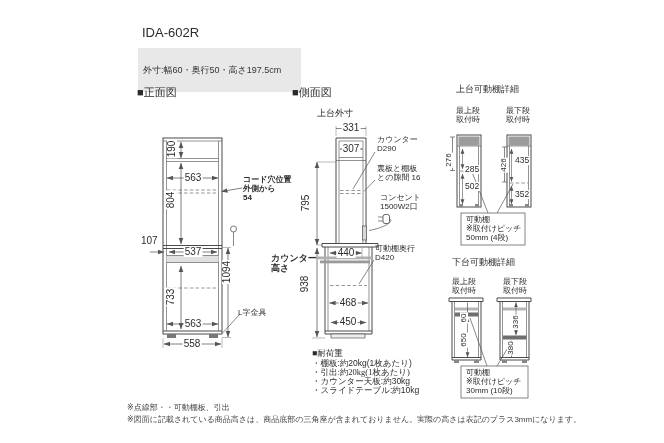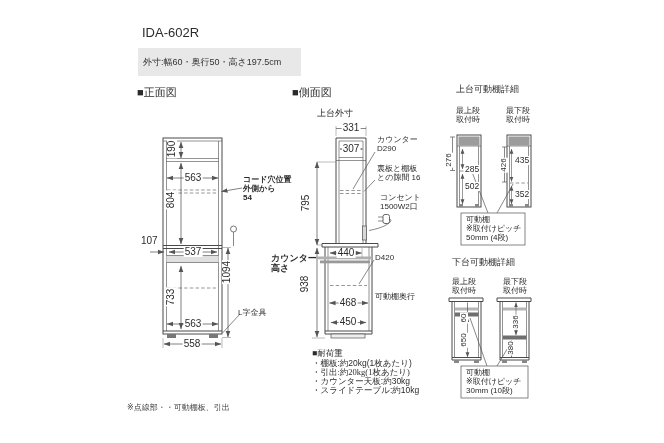--- a/index.html
+++ b/index.html
@@ -12,21 +12,21 @@
   .bg{background:#fff;padding:0 1px;}
   .f13{font-size:13px;}
   .f11{font-size:11px;}
   .f10{font-size:10px;}
   .f9{font-size:9px;}
   .f85{font-size:8.5px;}
   .f8{font-size:8px;}
   .b{font-weight:bold;}
   .w6{font-weight:400;}
   .sizebox{position:absolute;background:#e8e8e8;font-size:9px;line-height:20px;
-           height:20px;width:153px;padding:4px 5px;color:#333;}
+           height:20px;width:153px;padding:12px 5px;color:#333;}
   
   .sline{stroke:#4a4a4a;stroke-width:1;fill:none;}
   .sthin{stroke:#4a4a4a;stroke-width:0.6;fill:none;}
   .dash{stroke:#8a8a8a;stroke-width:0.9;stroke-dasharray:3.5 2.2;fill:none;}
   .dim{stroke:#555;stroke-width:0.75;marker-start:url(#ar);marker-end:url(#ar);}
   .dims{stroke:#555;stroke-width:0.6;marker-start:url(#ar);marker-end:url(#ar);}
   .dime{stroke:#555;stroke-width:0.75;marker-end:url(#ar);}
   .dimt{stroke:#555;stroke-width:0.7;}
   .ext{stroke:#777;stroke-width:0.5;}
   .leader{stroke:#555;stroke-width:0.7;fill:none;}
@@ -194,21 +194,21 @@
   <div class="lbl f8" style="left:377px;top:136px;">カウンター</div>
   <div class="lbl f8" style="left:377px;top:145px;">D290</div>
   <div class="lbl f8" style="left:377px;top:165px;">裏板と棚板</div>
   <div class="lbl f8" style="left:377px;top:174px;">との隙間 16</div>
   <div class="lbl f8" style="left:380px;top:194px;">コンセント</div>
   <div class="lbl f8" style="left:380px;top:203px;">1500W2口</div>
   <div class="lbl f9 b" style="left:271px;top:254px;">カウンター</div>
   <div class="lbl f9 b" style="left:271px;top:264px;">高さ</div>
   <div class="lbl f10 rot bg" style="left:305px;top:284px;">938</div>
   <div class="lbl f10 ctr bg" style="left:346px;top:253px;">440</div>
-  <div class="lbl f8" style="left:375px;top:245px;margin-top:48px;">可動棚奥行</div>
+  <div class="lbl f8" style="left:375px;top:245px;">可動棚奥行</div>
   <div class="lbl f8" style="left:375px;top:254px;">D420</div>
   <div class="lbl f10 ctr bg" style="left:348px;top:303px;">468</div>
   <div class="lbl f10 ctr bg" style="left:348px;top:322px;">450</div>
 
   <div class="lbl f8" style="left:456px;top:107px;">最上段</div>
   <div class="lbl f8" style="left:456px;top:116px;">取付時</div>
   <div class="lbl f8" style="left:506px;top:107px;">最下段</div>
   <div class="lbl f8" style="left:506px;top:116px;">取付時</div>
   <div class="lbl f8 rot bg" style="left:449px;top:160px;">276</div>
   <div class="lbl f85 bg" style="left:464px;top:153px;margin-top:12px;">285</div>
@@ -232,14 +232,15 @@
   <div class="lbl f8" style="left:466px;top:378px;">※取付けピッチ</div>
   <div class="lbl f8" style="left:466px;top:387px;">30mm (10段)</div>
 
   <div class="lbl f85 w6" style="left:312px;top:349px;">■耐荷重</div>
   <div class="lbl f85" style="left:312px;top:359px;">・棚板:約20kg(1枚あたり)</div>
   <div class="lbl f85" style="left:312px;top:368px;font-family:Liberation Serif, serif;">・引出:約20kg(1枚あたり)</div>
   <div class="lbl f85" style="left:312px;top:377px;">・カウンター天板:約30kg</div>
   <div class="lbl f85" style="left:312px;top:386px;">・スライドテーブル:約10kg</div>
 
   <div class="lbl f8" style="left:127px;top:404px;color:#444;">※点線部・・可動棚板、引出</div>
+  <div class="lbl f8" style="left:127px;top:416px;color:#444;">※図面に記載されている商品高さは、商品底部の三角座が含まれておりません。実際の高さは表記のプラス3mmになります。</div>
 
 </div>
 
 </body></html>

